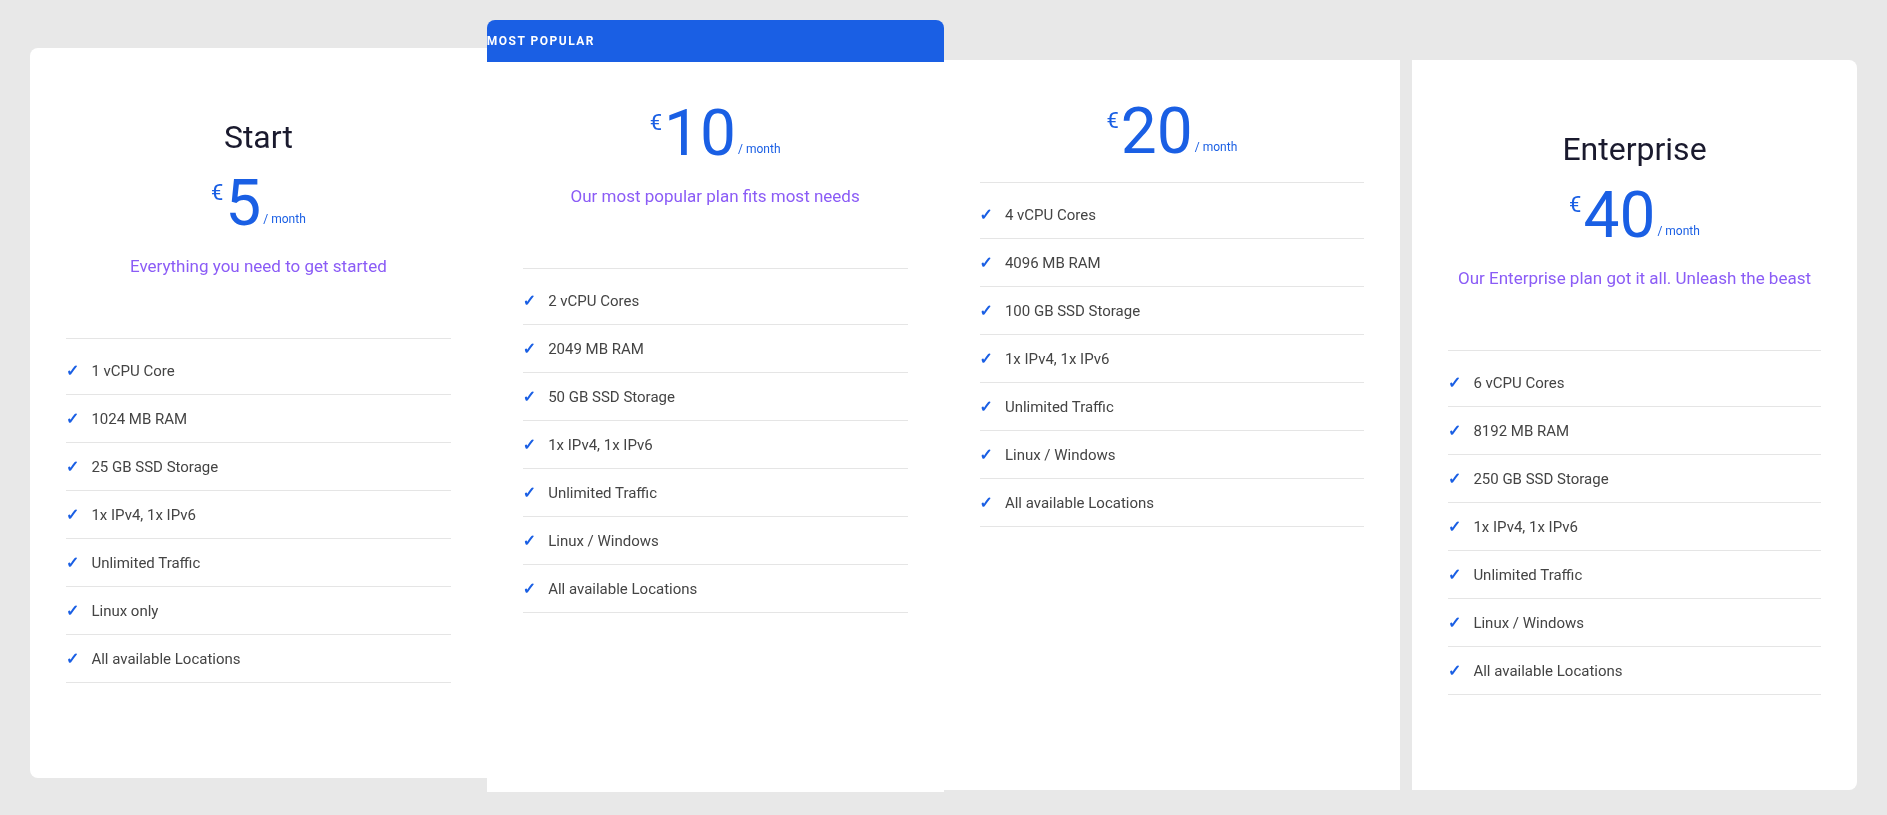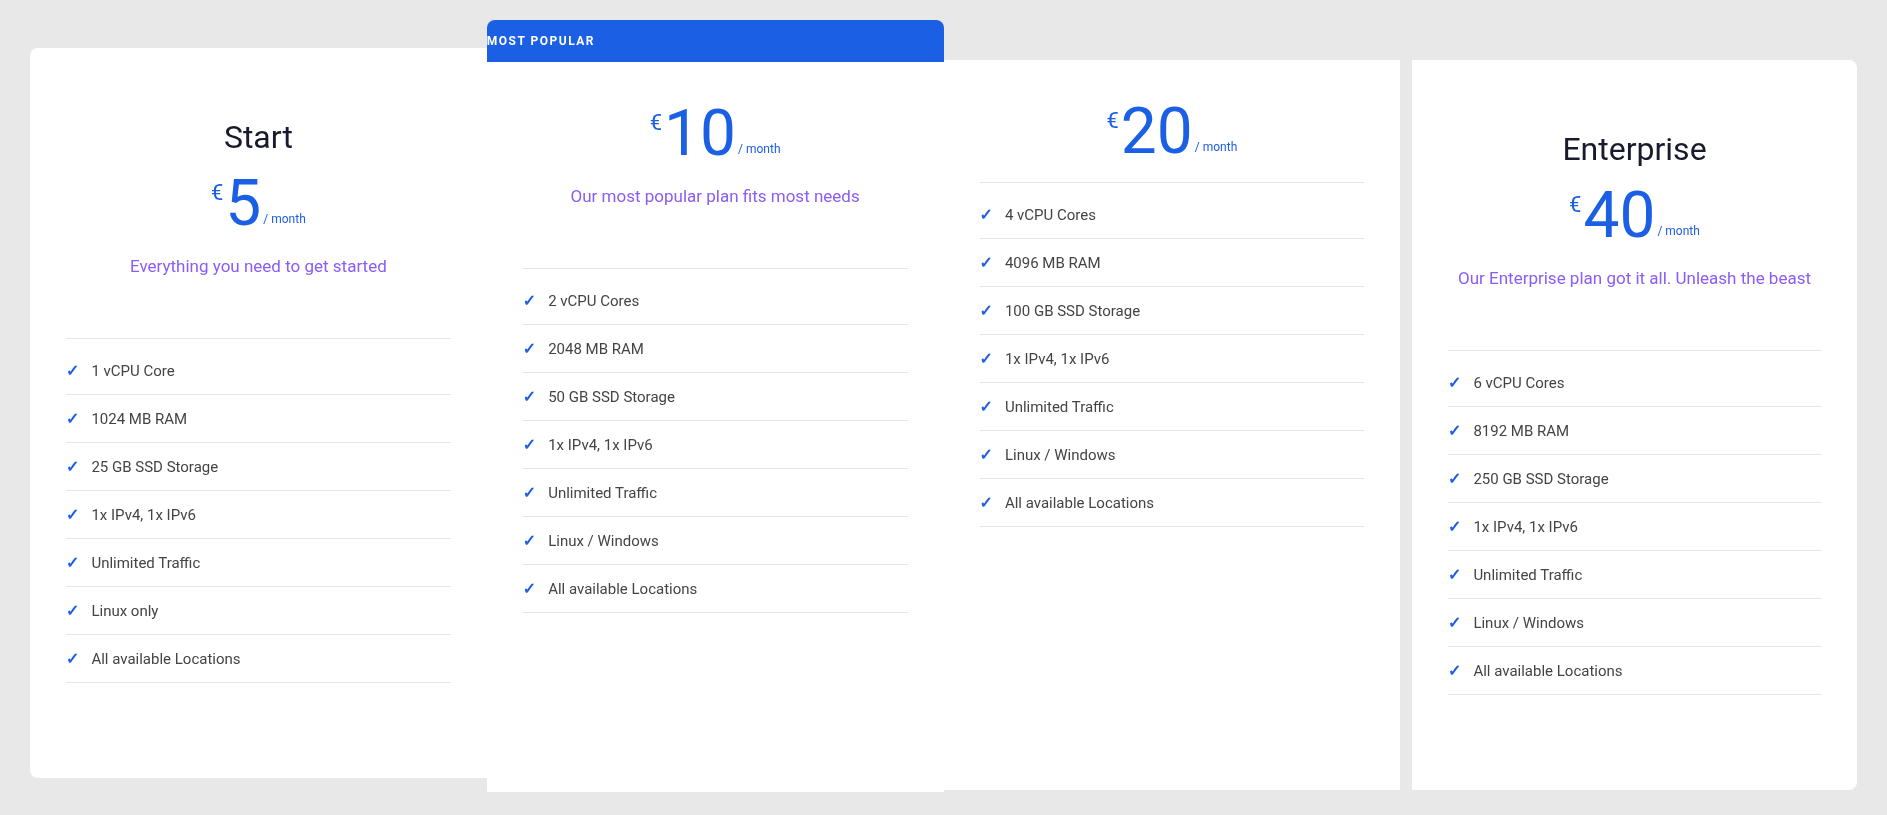--- a/index.html
+++ b/index.html
@@ -193,21 +193,21 @@
         </div>
         <div class="plan-description">Our most popular plan fits most needs</div>
         <hr class="divider">
         <ul class="features-list">
           <li class="feature-item">
             <span class="check-icon">✓</span>
             <span>2 vCPU Cores</span>
           </li>
           <li class="feature-item">
             <span class="check-icon">✓</span>
-            <span>2048 MB RAM</span>
+            <span>2049 MB RAM</span>
           </li>
           <li class="feature-item">
             <span class="check-icon">✓</span>
             <span>50 GB SSD Storage</span>
           </li>
           <li class="feature-item">
             <span class="check-icon">✓</span>
             <span>1x IPv4, 1x IPv6</span>
           </li>
           <li class="feature-item">

